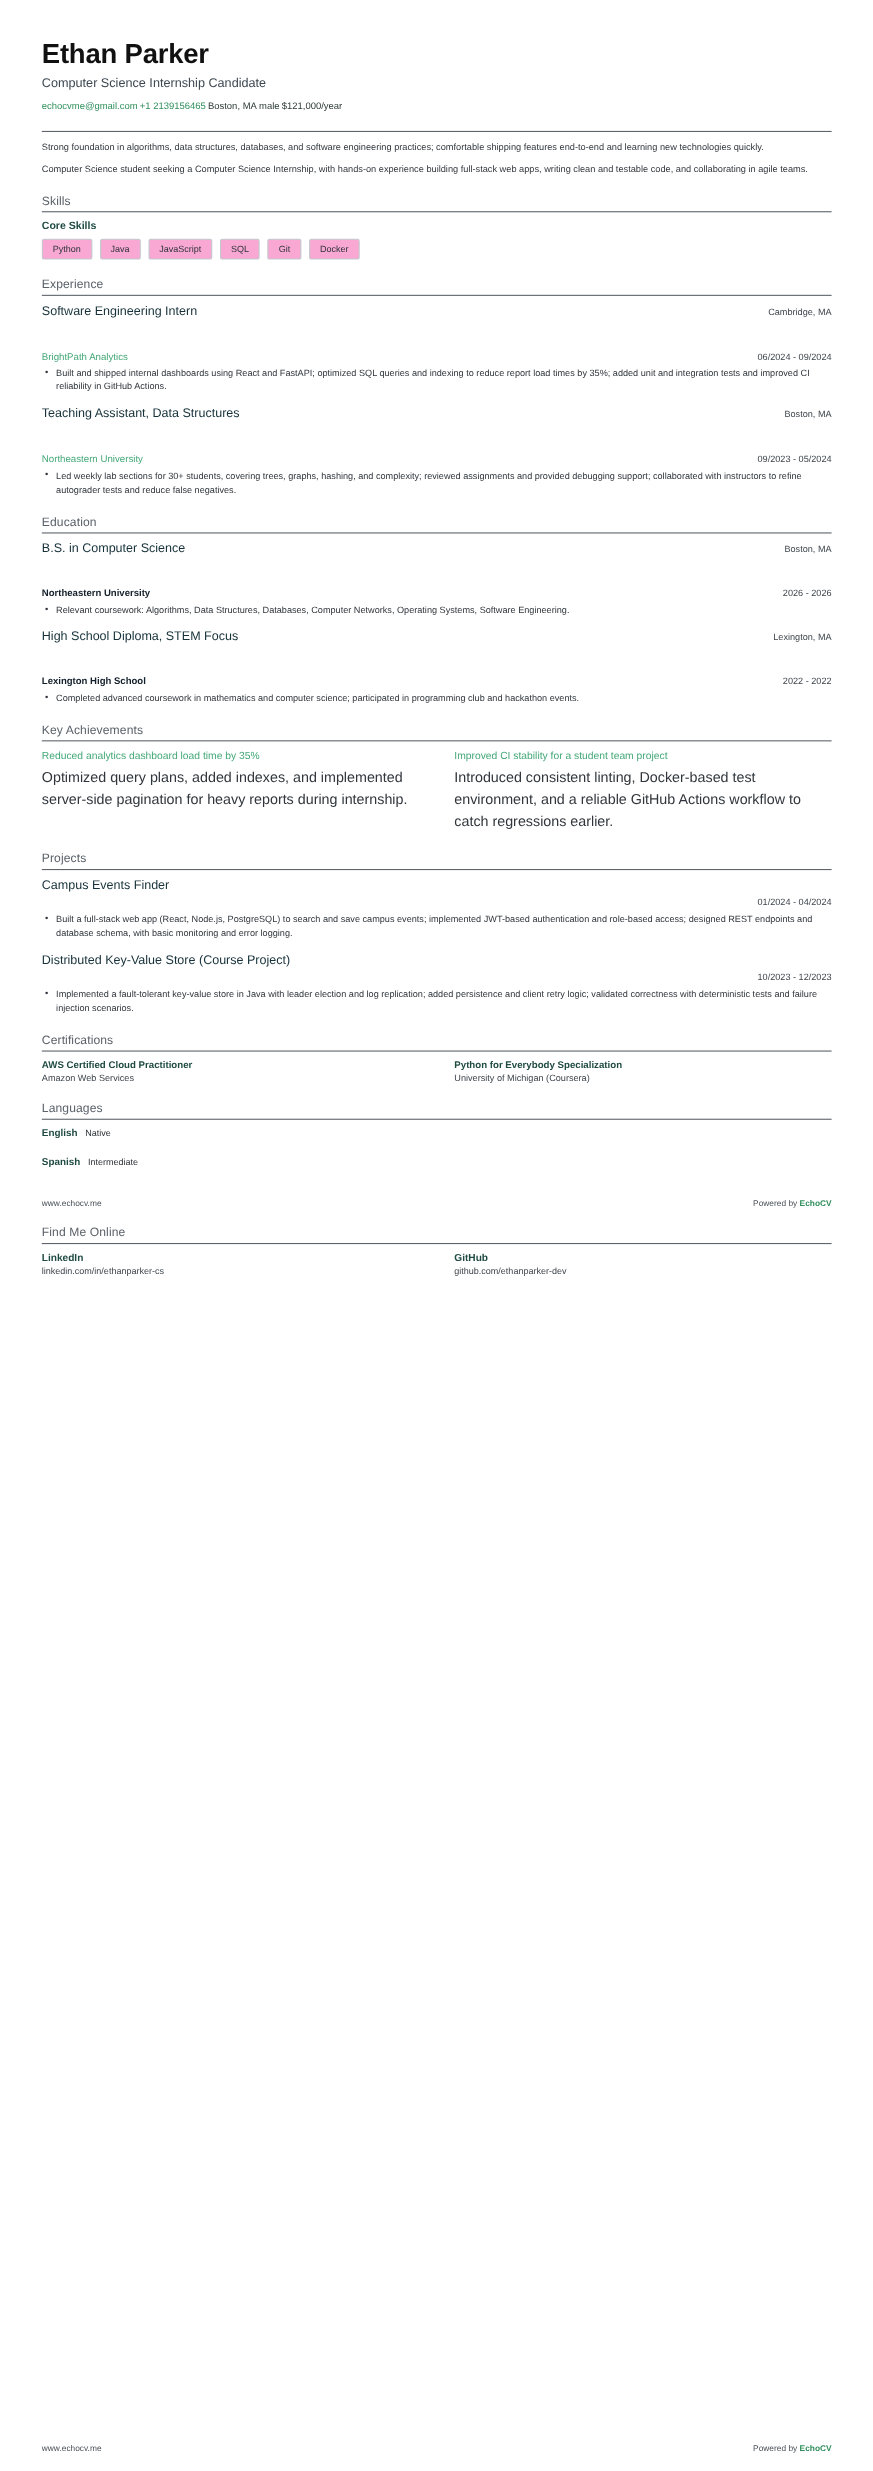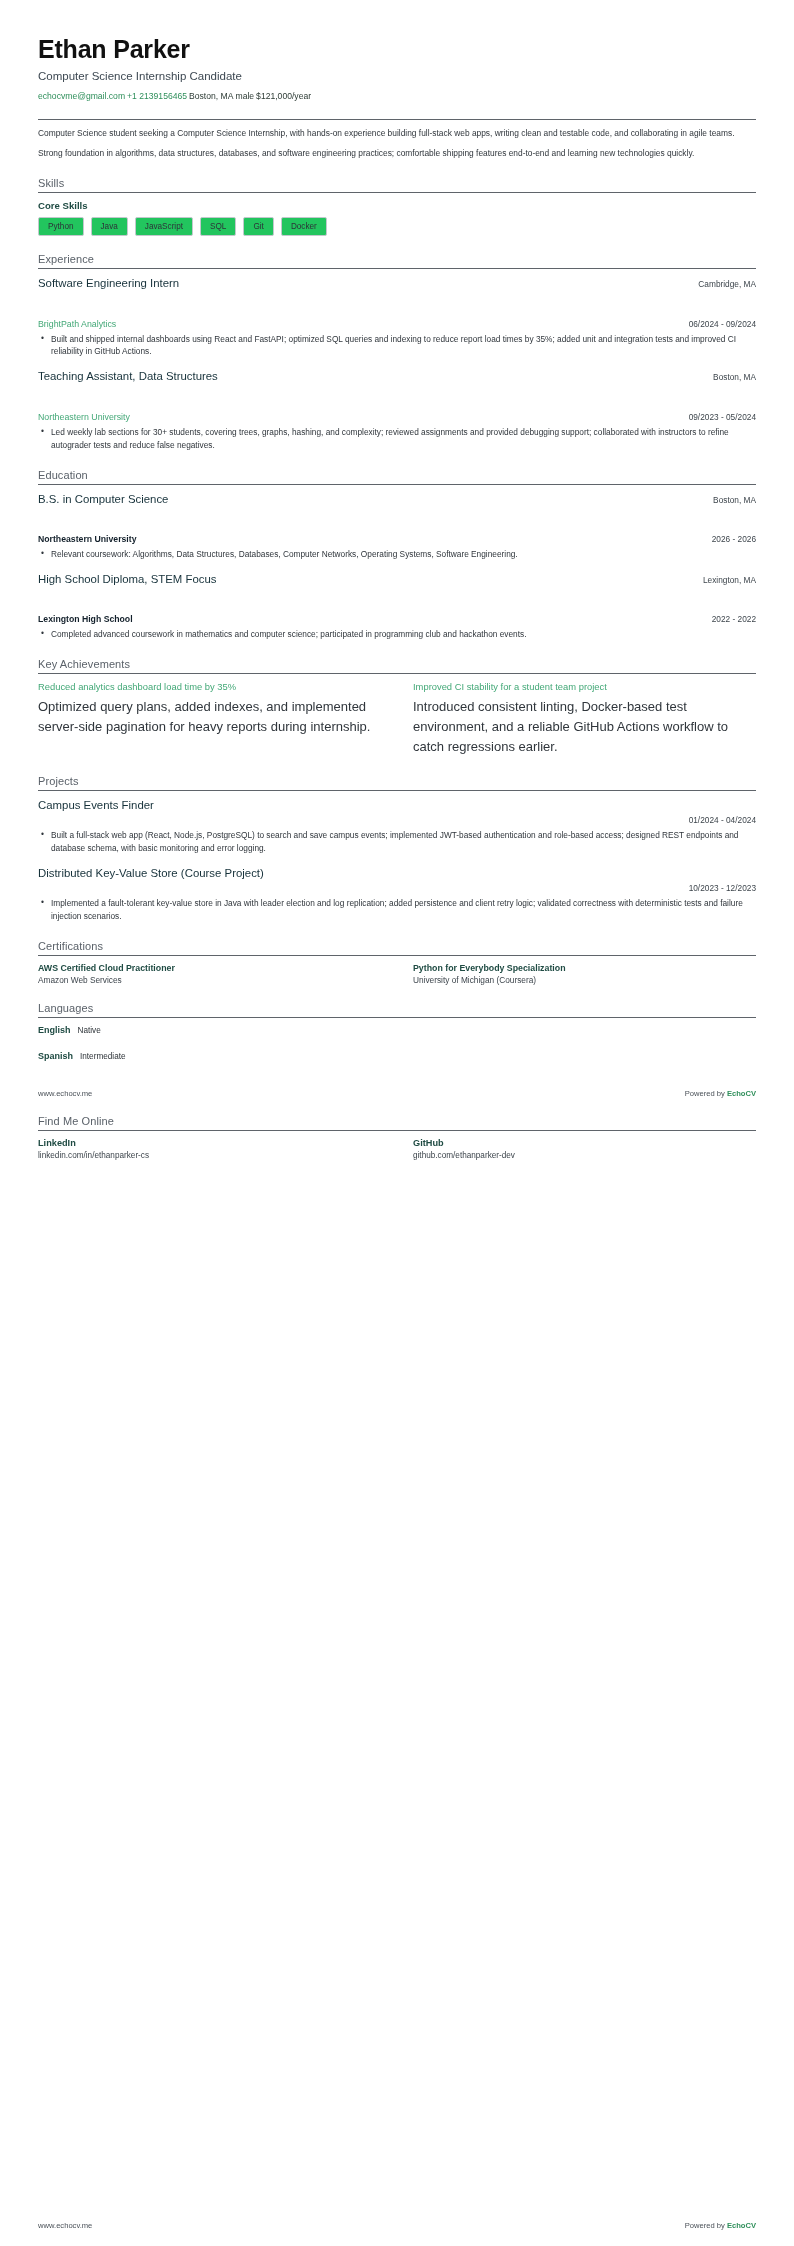--- a/index.html
+++ b/index.html
@@ -74,21 +74,21 @@
     font-weight: bold;
     margin-bottom: 6px;
   }
   .chip-row { display: flex; flex-wrap: wrap; gap: 7px; }
   .chip {
     border: 1px solid #c3c8cd;
     border-radius: 2px;
     padding: 4px 9px;
     font-size: 8.2px;
     color: #2d3338;
-    background: #22c55e;
+    background: #f9a8d4;
     line-height: 1.1;
   }
 
   
   .entry { margin-bottom: 11px; }
   .entry:last-child { margin-bottom: 0; }
 
   .entry-head {
     display: flex;
     justify-content: space-between;
@@ -223,22 +223,22 @@
       <span class="contact-link">echocvme@gmail.com</span>
       <span class="contact-link">+1 2139156465</span>
       <span class="contact-plain">Boston, MA</span>
       <span class="contact-plain">male</span>
       <span class="contact-plain">$121,000/year</span>
     </div>
   </header>
 
   <section class="section">
     <div class="section-rule"></div>
+    <p class="para">Strong foundation in algorithms, data structures, databases, and software engineering practices; comfortable shipping features end-to-end and learning new technologies quickly.</p>
     <p class="para">Computer Science student seeking a Computer Science Internship, with hands-on experience building full-stack web apps, writing clean and testable code, and collaborating in agile teams.</p>
-    <p class="para">Strong foundation in algorithms, data structures, databases, and software engineering practices; comfortable shipping features end-to-end and learning new technologies quickly.</p>
   </section>
 
   <section class="section">
     <div class="section-title">Skills</div>
     <div class="section-rule"></div>
     <div class="skill-group-title">Core Skills</div>
     <div class="chip-row">
       <span class="chip">Python</span>
       <span class="chip">Java</span>
       <span class="chip">JavaScript</span>

